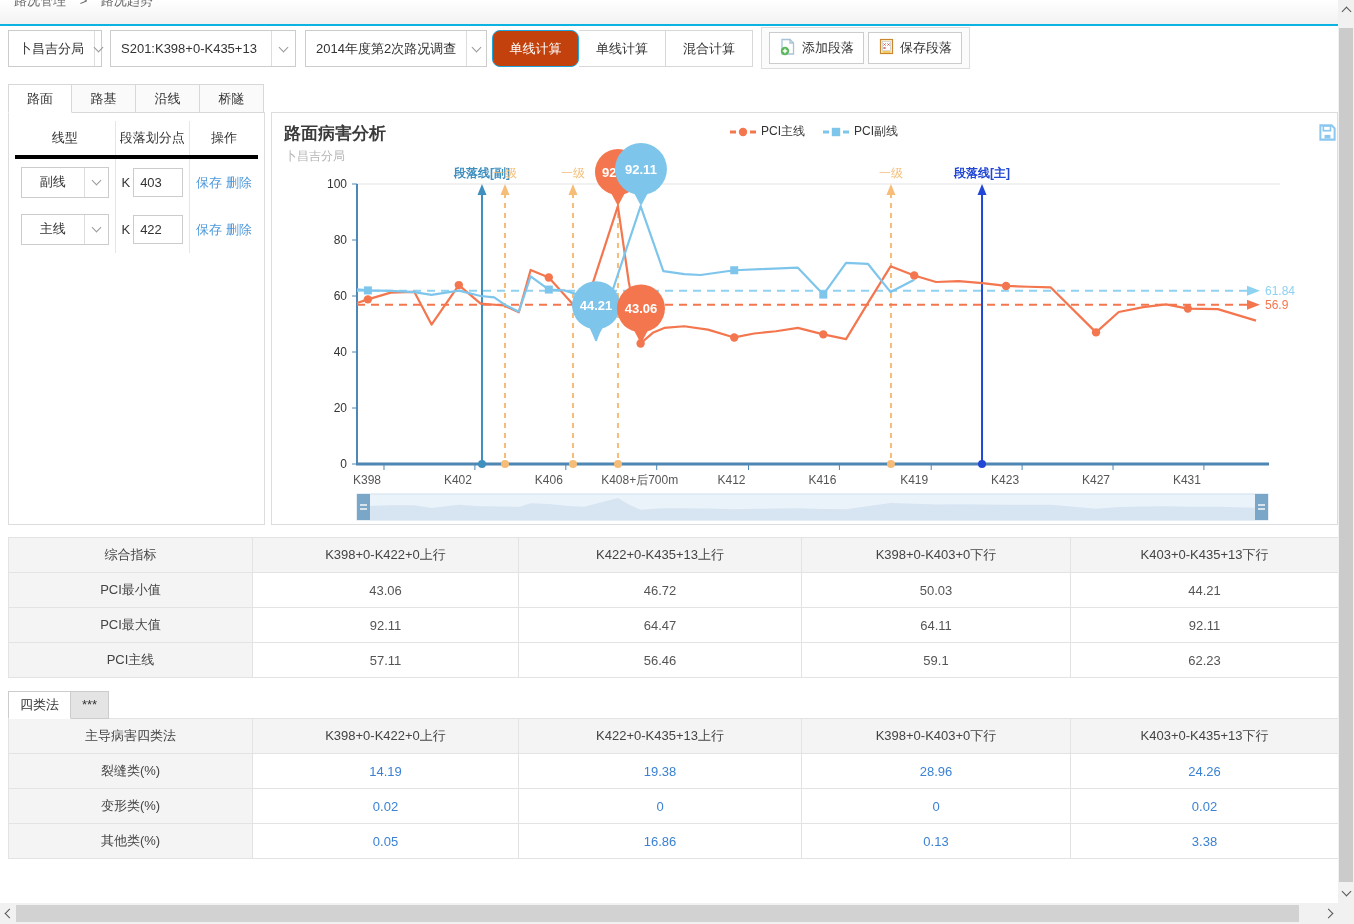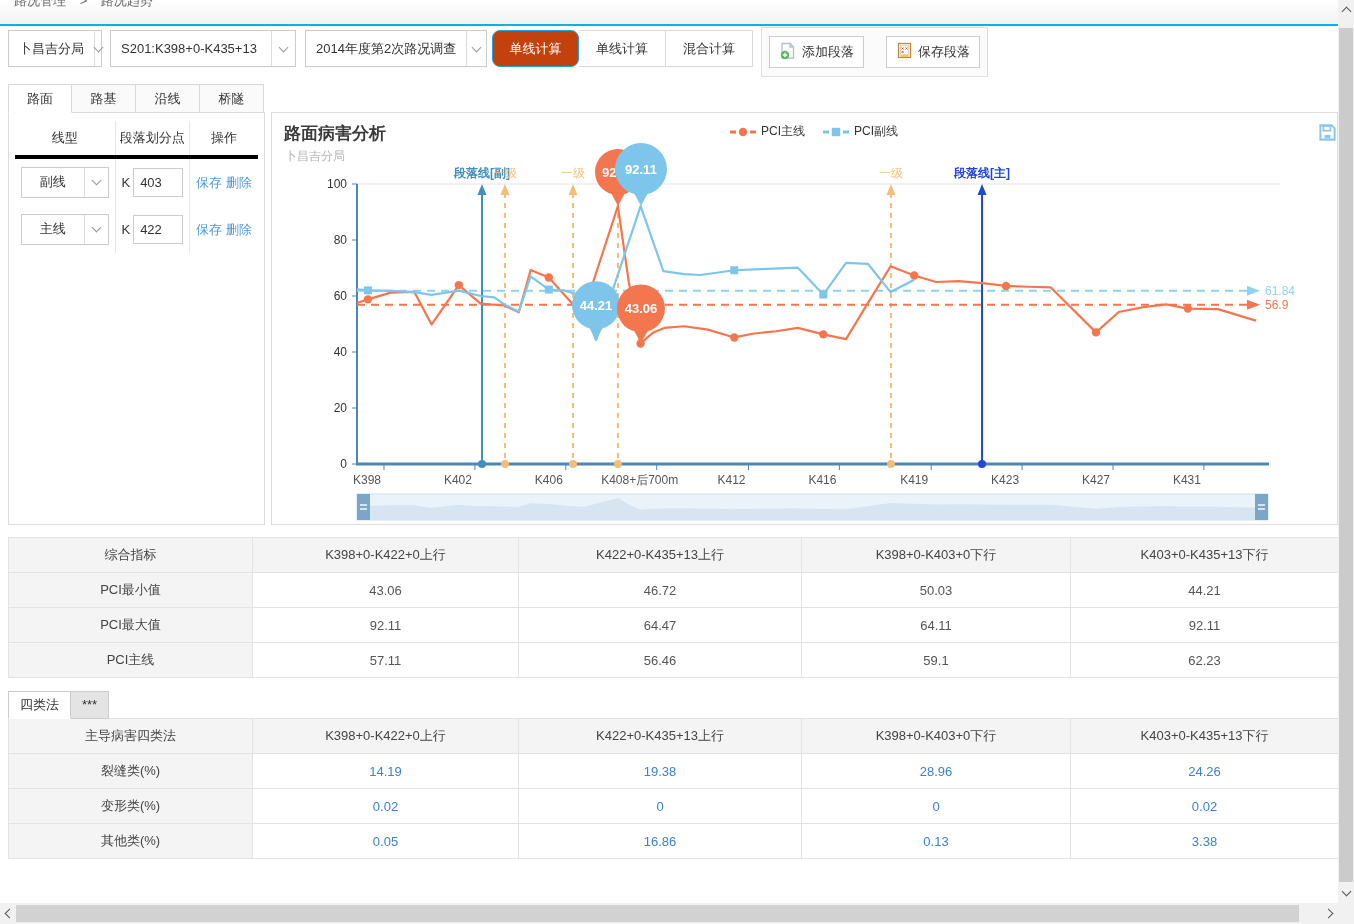--- a/index.html
+++ b/index.html
@@ -19,22 +19,22 @@
   .select { position:absolute; top:0; height:37px; border:1px solid #ccc; background:#fff;
     display:flex; align-items:center; font-size:13px; color:#333; cursor:pointer; }
   .sel-label { padding:0 10px; flex:1; white-space:nowrap; }
   .sel-chev { width:24px; height:100%; border-left:1px solid #ddd; display:flex; align-items:center; justify-content:center; }
   .chev { display:inline-block; width:7px; height:7px; border-right:1.7px solid #999; border-bottom:1.7px solid #999; transform:rotate(45deg); margin-top:-3px; }
   .calc-group { position:absolute; left:492px; top:0; display:flex; }
   .calc-btn { width:87px; height:37px; line-height:35px; text-align:center; font-size:13px; color:#333;
     background:#fff; border:1px solid #d8d8d8; border-left:none; cursor:pointer; }
   .calc-btn:first-child { border-left:1px solid #d8d8d8; }
   .calc-btn.active { background:#c2410c; border-color:#1ba7dd; color:#fff;border-radius:8px; }
-  .action-group { position:absolute; left:761px; top:-3px; height:50px; border:1px solid #ddd; background:#fbfbfb;
-    display:flex; align-items:center; padding:0 7px; gap:22px; }
+  .action-group { position:absolute; left:761px; top:-3px; height:42px; border:1px solid #ddd; background:#fbfbfb;
+    display:flex; align-items:center; padding:0 7px; gap:4px; }
   .act-btn { height:32px; border:1px solid #ccc; background:#fff; display:flex; align-items:center;
     padding:0 9px; gap:5px; font-size:13px; color:#333; cursor:pointer; }
 
   
   .main-tabs { position:absolute; left:8px; top:84px; display:flex; z-index:3; }
   .mtab { width:64px; height:29px; line-height:27px; text-align:center; font-size:13px; color:#333;
     background:#fafafa; border:1px solid #d8d8d8; border-left:none; cursor:pointer; }
   .mtab:first-child { border-left:1px solid #d8d8d8; }
   .mtab.active { background:#fff; border-bottom:1px solid #fff; }
 

